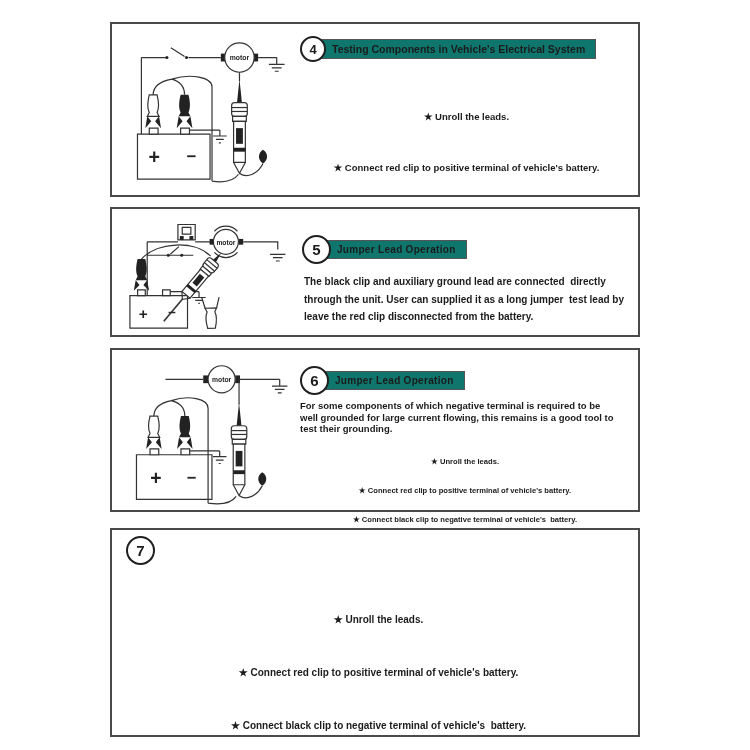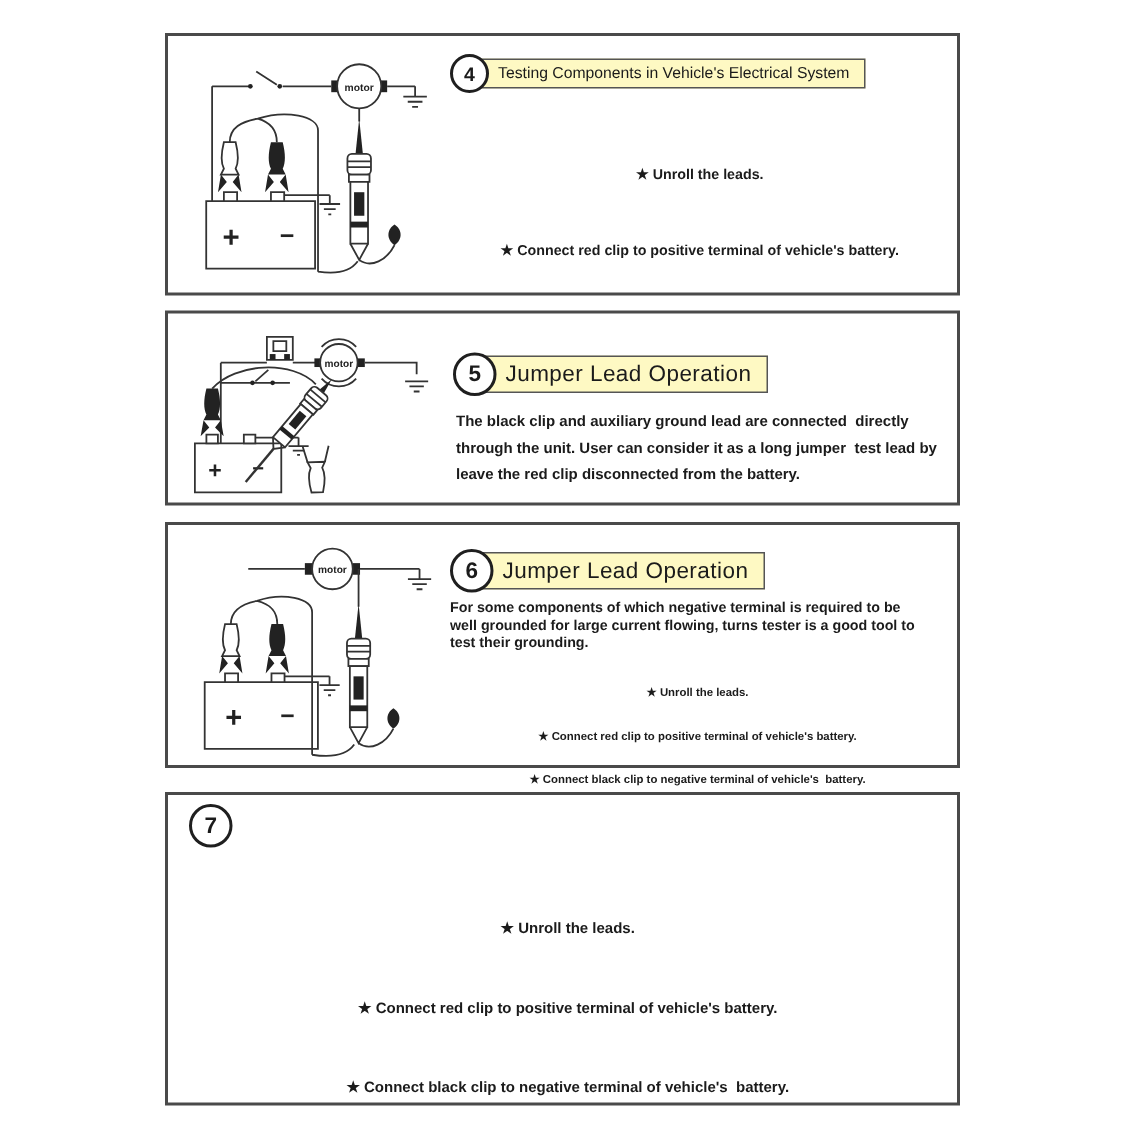--- a/index.html
+++ b/index.html
@@ -9,24 +9,24 @@
          background:#fff;box-sizing:border-box;}
   .p1{top:22px;height:175px;}
   .p2{top:207px;height:130px;}
   .p3{top:348px;height:164px;}
   .p4{top:528px;height:209px;}
   .hdr{position:absolute;display:flex;align-items:center;}
   .num{width:22px;height:22px;border:2px solid #1f1f1f;border-radius:50%;
        background:#fff;display:flex;align-items:center;justify-content:center;
        font-weight:bold;font-size:13px;z-index:2;flex:0 0 auto;}
   .num.big{width:25px;height:25px;font-size:15px;}
-  .hbox{border:1.5px solid #555;background:#fef9c3;margin-left:-11px;
-        padding:3px 10px 3px 16px;font-weight:normal;white-space:nowrap;}
+  .hbox{border:1.5px solid #555;background:#0f766e;margin-left:-11px;
+        padding:3px 10px 3px 16px;font-weight:bold;white-space:nowrap;}
   .h-small{font-size:10.5px;}
-  .h-big{font-size:15px;letter-spacing:0.3px;}
+  .h-big{font-size:10px;letter-spacing:0.3px;}
   .txt{position:absolute;white-space:pre-wrap;font-weight:bold;}
   .b1{left:192px;top:50px;width:325px;font-size:9.5px;line-height:17px;}
   .para2{left:192px;top:64px;width:330px;font-size:10px;line-height:17.5px;}
   .para3{left:188px;top:50px;width:320px;font-size:9.5px;line-height:11.5px;}
   .b3{left:188px;top:88px;width:330px;font-size:7.6px;line-height:9.6px;}
   .b4{left:14px;top:46px;width:505px;font-size:10px;line-height:17.6px;}
   .bullet{margin:0;text-align:center;}
   .diagram{position:absolute;}
   svg{display:block;}
   svg *{vector-effect:non-scaling-stroke;}
@@ -175,21 +175,21 @@
         <g transform="translate(97,120) rotate(178)">
           <path class="wh" d="M-4,0 C-6,8 -6,13 -4,17 L-6,21 L6,21 L4,17 C6,13 6,8 4,0 Z"></path>
           <path class="ln" d="M-6,21 L-9,32 M6,21 L9,32"></path>
         </g>
       </svg>
     </div>
     <div class="hdr" style="left:190px;top:26px;">
       <span class="num big">5</span>
       <span class="hbox h-big">Jumper Lead Operation</span>
     </div>
-    <div class="txt para2">The black clip and auxiliary ground lead are connected  directly through the unit. User can consider it as a long jumper  test lead by leave the red clip disconnected from the battery.</div>
+    <div class="txt para2">The black clip and auxiliary ground lead are connected  directly through the unit. User can supplied it as a long jumper  test lead by leave the red clip disconnected from the battery.</div>
   </div>
 
   <div class="panel p3">
     <div class="diagram" style="left:6px;top:8px;">
       <svg width="185" height="150" viewBox="0 0 185 155">
 
         <g>
           <rect class="fl" x="85" y="18" width="5" height="8"></rect>
           <rect class="fl" x="118" y="18" width="5" height="8"></rect>
           <circle class="wh" cx="104" cy="22" r="14"></circle>
@@ -233,21 +233,21 @@
           <path class="ln" d="M-6,73 L0,84 L6,73"></path>
         </g>
         <path class="ln" d="M122,142 C130,148 141,142 146,132"></path>
         <path class="fl" d="M146,118 C151,121 152,128 146,132 C140,128 141,121 146,118 Z"></path>
       </svg>
     </div>
     <div class="hdr" style="left:188px;top:16px;">
       <span class="num big">6</span>
       <span class="hbox h-big">Jumper Lead Operation</span>
     </div>
-    <div class="txt para3">For some components of which negative terminal is required to be well grounded for large current flowing, turns tester is a good tool to test their grounding.</div>
+    <div class="txt para3">For some components of which negative terminal is required to be well grounded for large current flowing, this remains is a good tool to test their grounding.</div>
     <div class="txt b3">
       <p class="bullet">★ Unroll the leads.</p>
       <p class="bullet">★ Connect red clip to positive terminal of vehicle's battery.</p>
       <p class="bullet">★ Connect black clip to negative terminal of vehicle's  battery.</p>
       <p class="bullet">★ Press button to  “-”  side , the LED should light RED , and  positive voltage is supplied. Then have the probe tip quickly  contact negative terminal of component as close as possible,  LED indicator turns to GREEN with buzzer sounding, which  means it is well grounded. If NOT, the LED remains RED  without any buzzer.</p>
     </div>
   </div>
 
   <div class="panel p4">
     <div class="hdr" style="left:14px;top:6px;">

